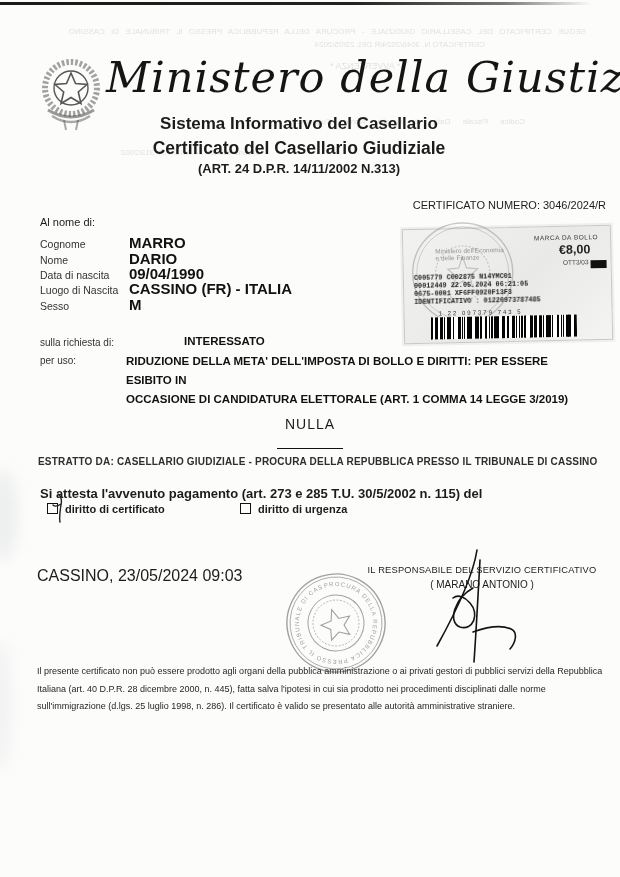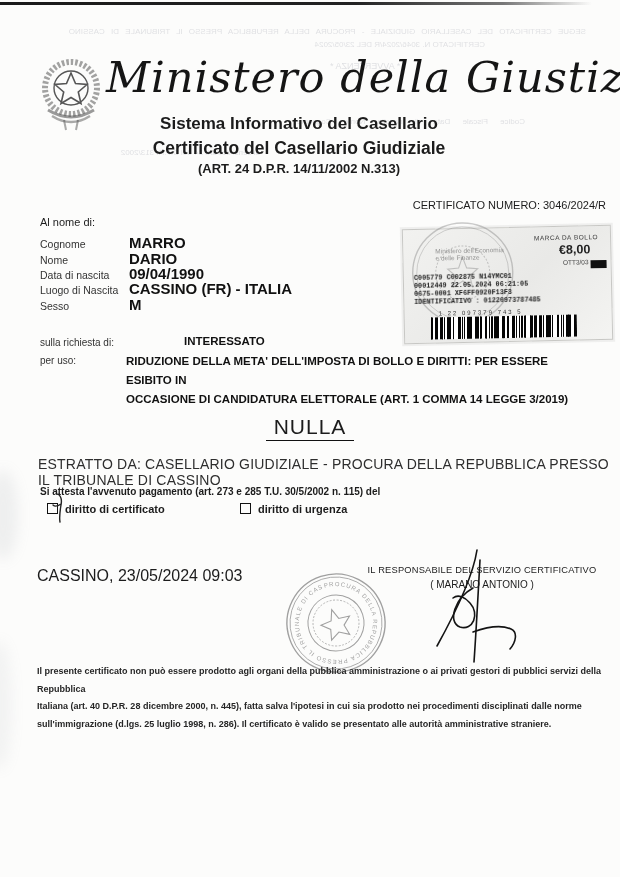--- a/index.html
+++ b/index.html
@@ -49,38 +49,38 @@
   #barcode{position:absolute;left:26px;top:88px;width:146px;height:22px;background:
     repeating-linear-gradient(90deg,#050505 0 2px,rgba(0,0,0,0) 2px 4px,#050505 4px 5px,
       rgba(0,0,0,0) 5px 9px,#050505 9px 12px,rgba(0,0,0,0) 12px 13px,#050505 13px 14px,rgba(0,0,0,0) 14px 18px),
     repeating-linear-gradient(90deg,#050505 0 1px,#fff 1px 5px,#050505 5px 7px,#fff 7px 11px);}
   
   .small-label{font-size:10px;color:#333;}
   .bold-val{font-weight:bold;font-size:11.5px;color:#111;}
   #uso-value{left:126px;top:352px;width:470px;line-height:19px;white-space:pre-line;}
   #attest-intro{left:40px;top:398px;font-size:11.5px;}
   #result{left:0;top:415px;width:620px;text-align:center;}
-  #result span{font-size:21px;letter-spacing:1px;border-bottom:1.6px solid #111;padding:0 8px 2px;}
-  #extract-line{left:38px;top:456px;font-size:14px;color:#2e2e2e;letter-spacing:.2px;}
-  
-  #payment-intro{left:40px;top:486px;font-size:10px;font-weight:bold;}
+  #result span{font-size:14px;letter-spacing:1px;border-bottom:1.6px solid #111;padding:0 8px 16px;}
+  #extract-line{left:38px;top:456px;font-size:10px;color:#2e2e2e;letter-spacing:.2px;font-weight:bold;}
+  
+  #payment-intro{left:40px;top:486px;font-size:13px;font-weight:bold;}
   .cb{display:inline-block;width:9px;height:9px;border:1.3px solid #111;vertical-align:-1px;}
   #cb-row-1{left:47px;top:503px;font-size:11px;font-weight:bold;}
   #cb-row-2{left:240px;top:503px;font-size:11px;font-weight:bold;}
   #cb-stroke{left:48px;top:492px;}
   
   #place-date{left:37px;top:567px;font-size:16px;}
   #signoff-right{right:12px;top:565px;width:252px;text-align:center;}
   #signoff-role{font-size:9.3px;letter-spacing:.2px;}
   #signoff-name{font-size:10px;margin-top:4px;}
   #seal{left:280px;top:567px;transform:rotate(-18deg);opacity:.8;}
   #signature{left:413px;top:548px;}
   
   #footer-text{left:37px;top:663px;width:566px;font-size:9px;line-height:17.5px;
-    color:#262626;white-space:pre-line;font-weight:bold;}
+    color:#262626;white-space:pre-line;}
 </style>
 </head>
 <body>
 
 <div id="page">
 
   <div class="abs" id="top-scan-line"></div>
   <div class="abs smudge" style="left:-12px;top:470px;width:30px;height:90px;opacity:.14;"></div>
   <div class="abs smudge" style="left:-14px;top:640px;width:26px;height:130px;opacity:.10;"></div>
 

